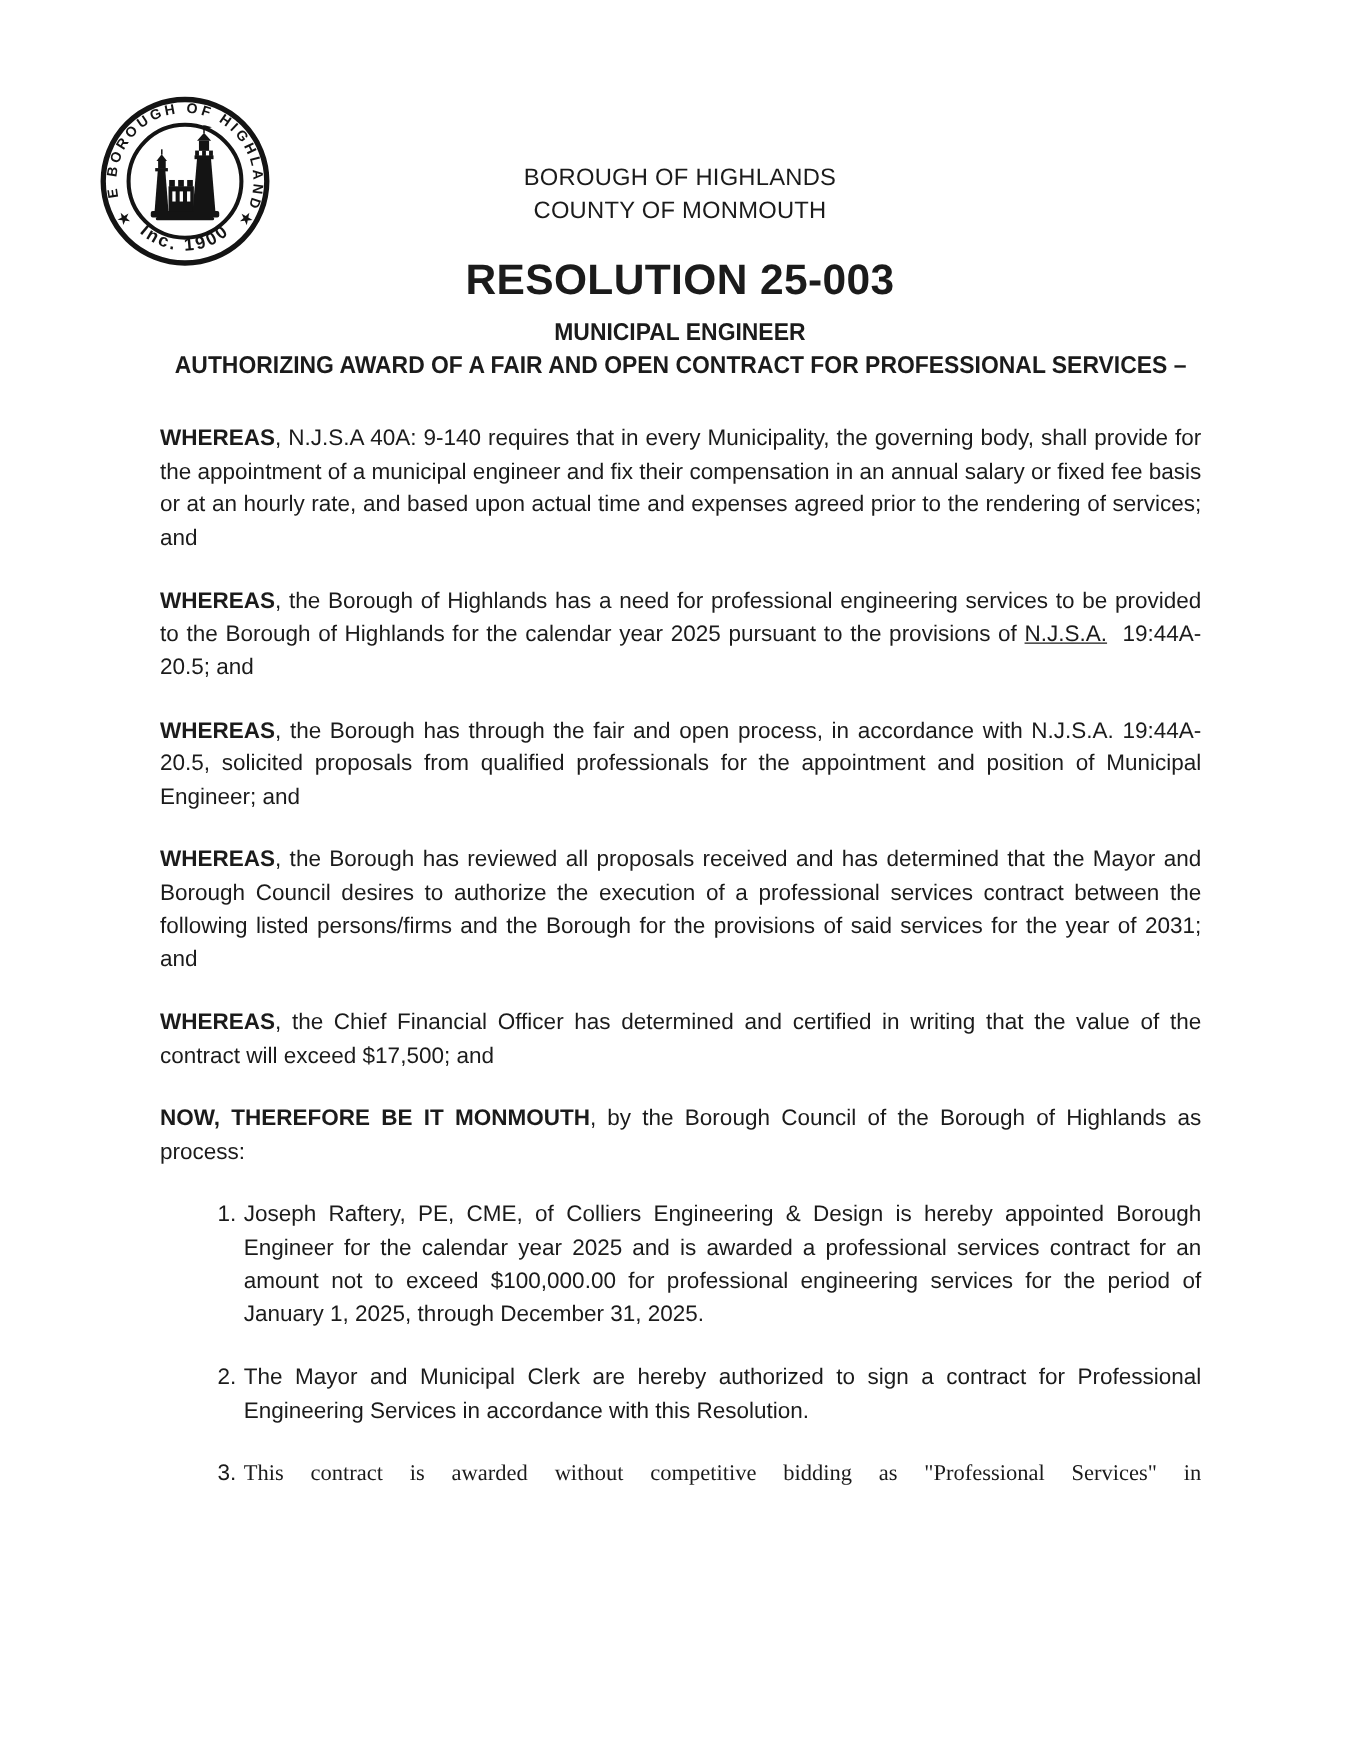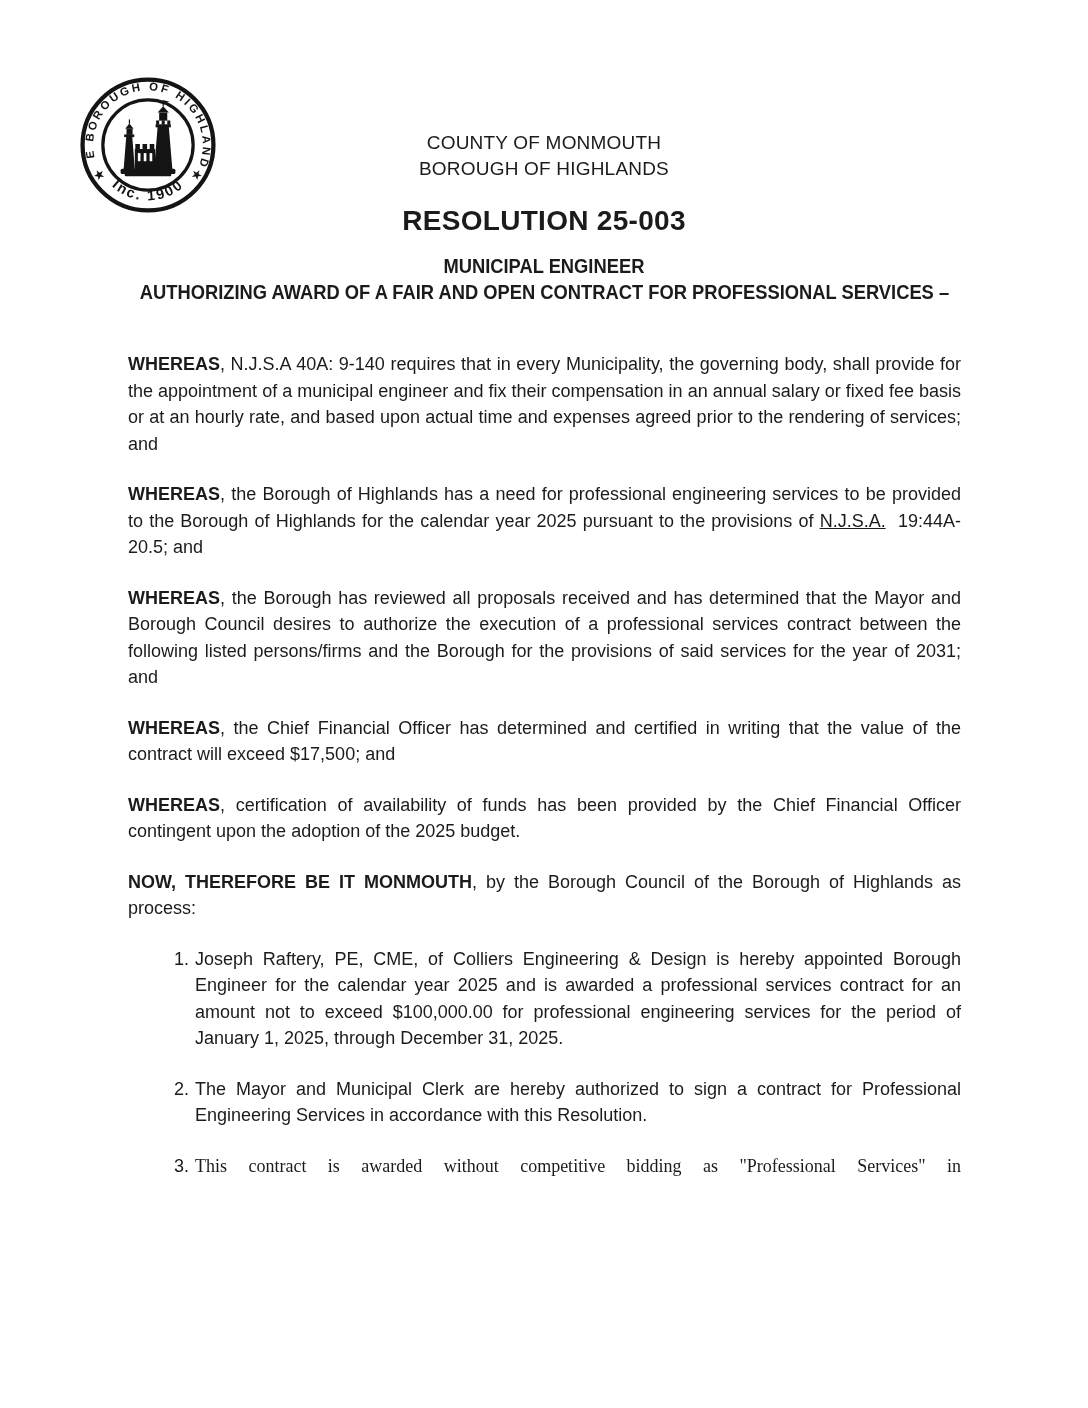--- a/index.html
+++ b/index.html
@@ -30,21 +30,21 @@
     font-size: 19px;
     line-height: 26px;
     letter-spacing: 0.2px;
   }
   .doc-title {
     position: absolute;
     top: 205px;
     left: 0;
     width: 100%;
     text-align: center;
-    font-size: 28px;
+    font-size: 34px;
     font-weight: 700;
     letter-spacing: 0.3px;
   }
   .subtitle-block {
     position: absolute;
     top: 253px;
     left: 0;
     width: 100%;
     text-align: center;
     font-size: 19.5px;
@@ -52,21 +52,21 @@
     line-height: 26px;
   }
   .subtitle-block .cond {
     display: inline-block;
     transform: scaleX(0.94);
     transform-origin: 50% 50%;
     white-space: nowrap;
   }
   .body-text {
     position: absolute;
-    top: 351px;
+    top: 337px;
     left: 128px;
     width: 833px;
     font-size: 18px;
     line-height: 26.5px;
     text-align: justify;
   }
   .para { margin: 0 0 24px 0; }
   .lead { font-weight: 700; }
   .ul { text-decoration: underline; }
   .numbered {
@@ -128,43 +128,43 @@
       <rect x="83.5" y="45.8" width="3" height="4.2"></rect>
       <rect x="89" y="45.8" width="3" height="4.2"></rect>
       <rect x="81" y="38" width="8" height="8"></rect>
       <path d="M79.5,38 L90.6,38 L85,31.8 Z"></path>
       <rect x="84.4" y="25.8" width="1.2" height="6.2"></rect>
       <path d="M85.6,25.8 L91.2,27.4 L85.6,29 Z"></path>
     </g>
   </svg>
 
   <div class="header-block">
+    <div>BOROUGH OF HIGHLANDS</div>
     <div>COUNTY OF MONMOUTH</div>
-    <div>BOROUGH OF HIGHLANDS</div>
   </div>
 
   <div class="doc-title">RESOLUTION 25-003</div>
 
   <div class="subtitle-block">
     <div><span class="cond">MUNICIPAL ENGINEER</span></div>
     <div><span class="cond">AUTHORIZING AWARD OF A FAIR AND OPEN CONTRACT FOR PROFESSIONAL SERVICES –</span></div>
   </div>
 
   <div class="body-text">
 
     <p class="para"><span class="lead">WHEREAS</span><span>, N.J.S.A 40A: 9-140 requires that in every Municipality, the governing body, shall provide for the appointment of a municipal engineer and fix their compensation in an annual salary or fixed fee basis or at an hourly rate, and based upon actual time and expenses agreed prior to the rendering of services; and</span></p>
 
     <p class="para"><span class="lead">WHEREAS</span><span>, the Borough of Highlands has a need for professional engineering services to be provided to the Borough of Highlands for the calendar year 2025 pursuant to the provisions of </span><span class="ul">N.J.S.A.</span><span>&nbsp; 19:44A-20.5; and</span></p>
 
+    <p class="para"><span class="lead">WHEREAS</span><span>, the Borough has through the fair and open process, in accordance with N.J.S.A. 19:44A-20.5, solicited proposals from qualified professionals for the appointment and position of Municipal Engineer; and</span></p>
 
     <p class="para"><span class="lead">WHEREAS</span><span>, the Borough has reviewed all proposals received and has determined that the Mayor and Borough Council desires to authorize the execution of a professional services contract between the following listed persons/firms and the Borough for the provisions of said services for the year of 2031; and</span></p>
 
     <p class="para"><span class="lead">WHEREAS</span><span>, the Chief Financial Officer has determined and certified in writing that the value of the contract will exceed $17,500; and</span></p>
 
-    <p class="para"><span class="lead">WHEREAS</span><span>, certification of availability of funds has been provided by the Chief Financial Officer contingent upon the adoption of the 2025 budget.</span></p>
 
     <p class="para"><span class="lead">NOW, THEREFORE BE IT MONMOUTH</span><span>, by the Borough Council of the Borough of Highlands as process:</span></p>
 
     <div class="numbered">
       <span class="num">1.</span>
       <span class="li-text">Joseph Raftery, PE, CME, of Colliers Engineering &amp; Design is hereby appointed Borough Engineer for the calendar year 2025 and is awarded a professional services contract for an amount not to exceed $100,000.00 for professional engineering services for the period of January 1, 2025, through December 31, 2025.</span>
     </div>
 
     <div class="numbered">
       <span class="num">2.</span>

